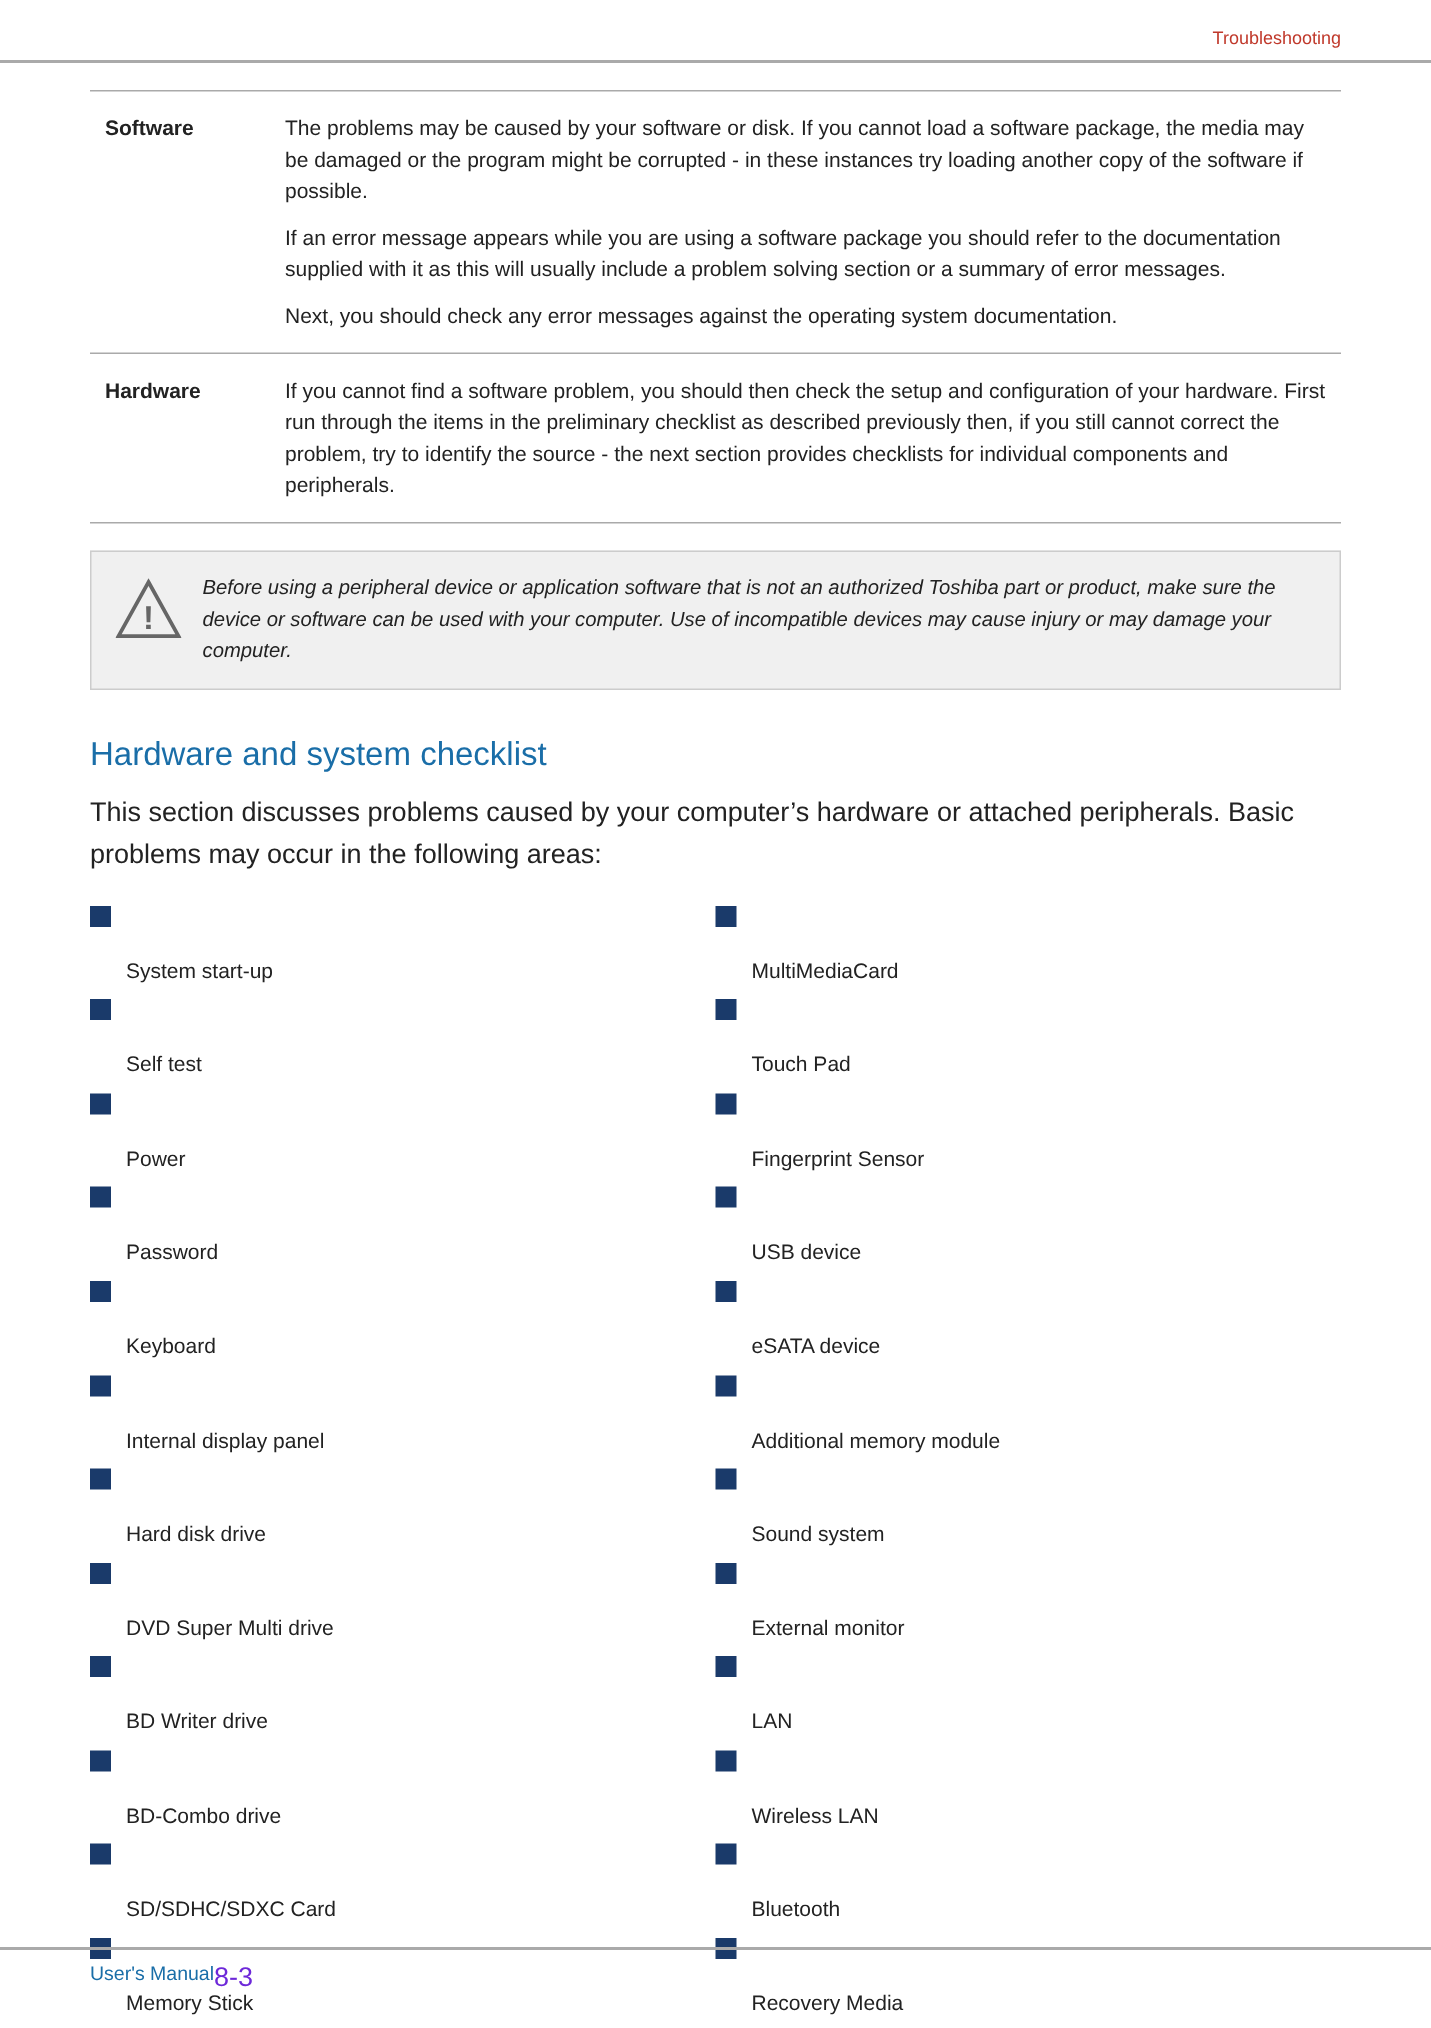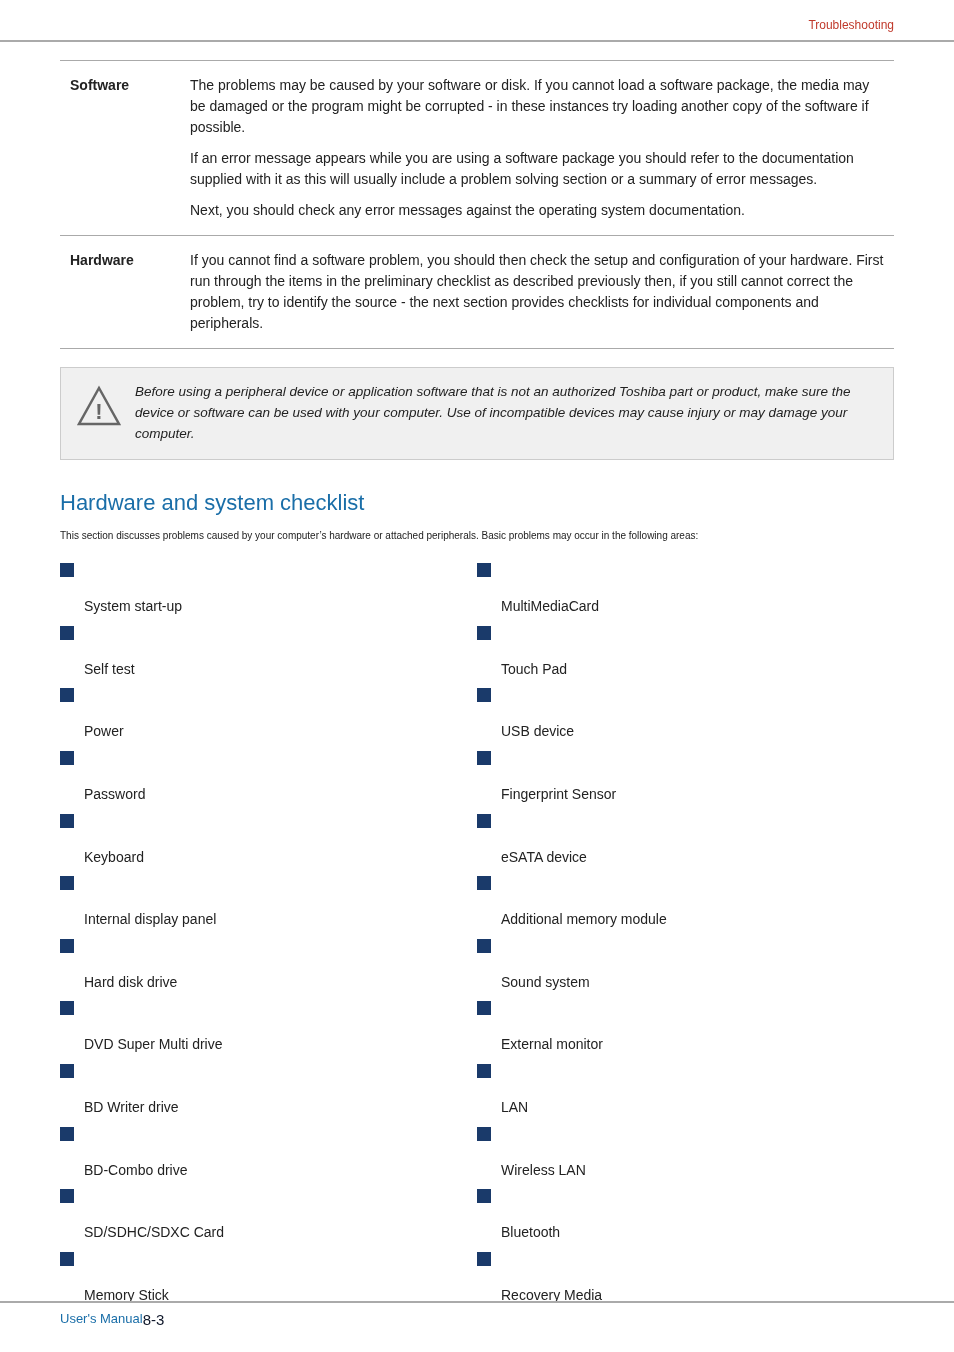--- a/index.html
+++ b/index.html
@@ -115,21 +115,21 @@
     
     .section-heading {
       color: #1a6ea8;
       font-size: 22px;
       font-weight: normal;
       margin-top: 10px;
       margin-bottom: 12px;
     }
 
     .section-intro {
-      font-size: 10px;
+      font-size: 18px;
       line-height: 1.55;
       margin-bottom: 18px;
     }
 
     
     .checklist-container {
       display: flex;
       gap: 0;
       margin-top: 6px;
     }
@@ -172,22 +172,22 @@
       border-top: 2px solid #aaa;
       padding-top: 8px;
     }
 
     .footer-left {
       color: #1a6ea8;
       font-size: 13px;
     }
 
     .footer-right {
-      color: #0f172a;
-      font-size: 15px;
+      color: #6d28d9;
+      font-size: 18px;
     }
   </style>
 </head>
 <body>
 
 <div class="page">
 
   <div class="top-bar">
     <span class="top-title">Troubleshooting</span>
   </div>
@@ -282,25 +282,25 @@
           <div class="checklist-item">
             <div class="checklist-bullet"></div>
             <span class="checklist-label">MultiMediaCard</span>
           </div>
           <div class="checklist-item">
             <div class="checklist-bullet"></div>
             <span class="checklist-label">Touch Pad</span>
           </div>
           <div class="checklist-item">
             <div class="checklist-bullet"></div>
+            <span class="checklist-label">Fingerprint Sensor</span>
+          </div>
+          <div class="checklist-item">
+            <div class="checklist-bullet"></div>
             <span class="checklist-label">USB device</span>
-          </div>
-          <div class="checklist-item">
-            <div class="checklist-bullet"></div>
-            <span class="checklist-label">Fingerprint Sensor</span>
           </div>
           <div class="checklist-item">
             <div class="checklist-bullet"></div>
             <span class="checklist-label">eSATA device</span>
           </div>
           <div class="checklist-item">
             <div class="checklist-bullet"></div>
             <span class="checklist-label">Additional memory module</span>
           </div>
           <div class="checklist-item">

